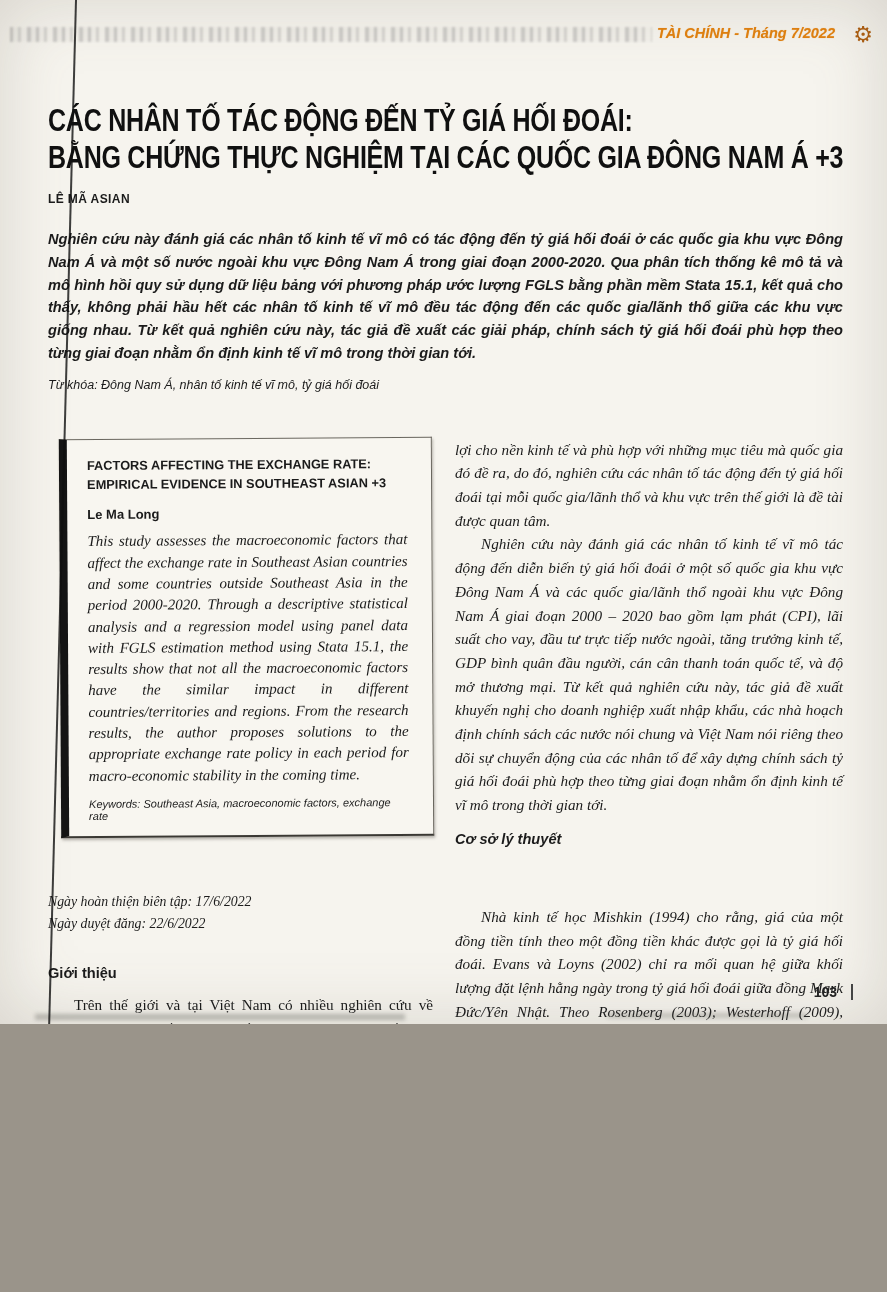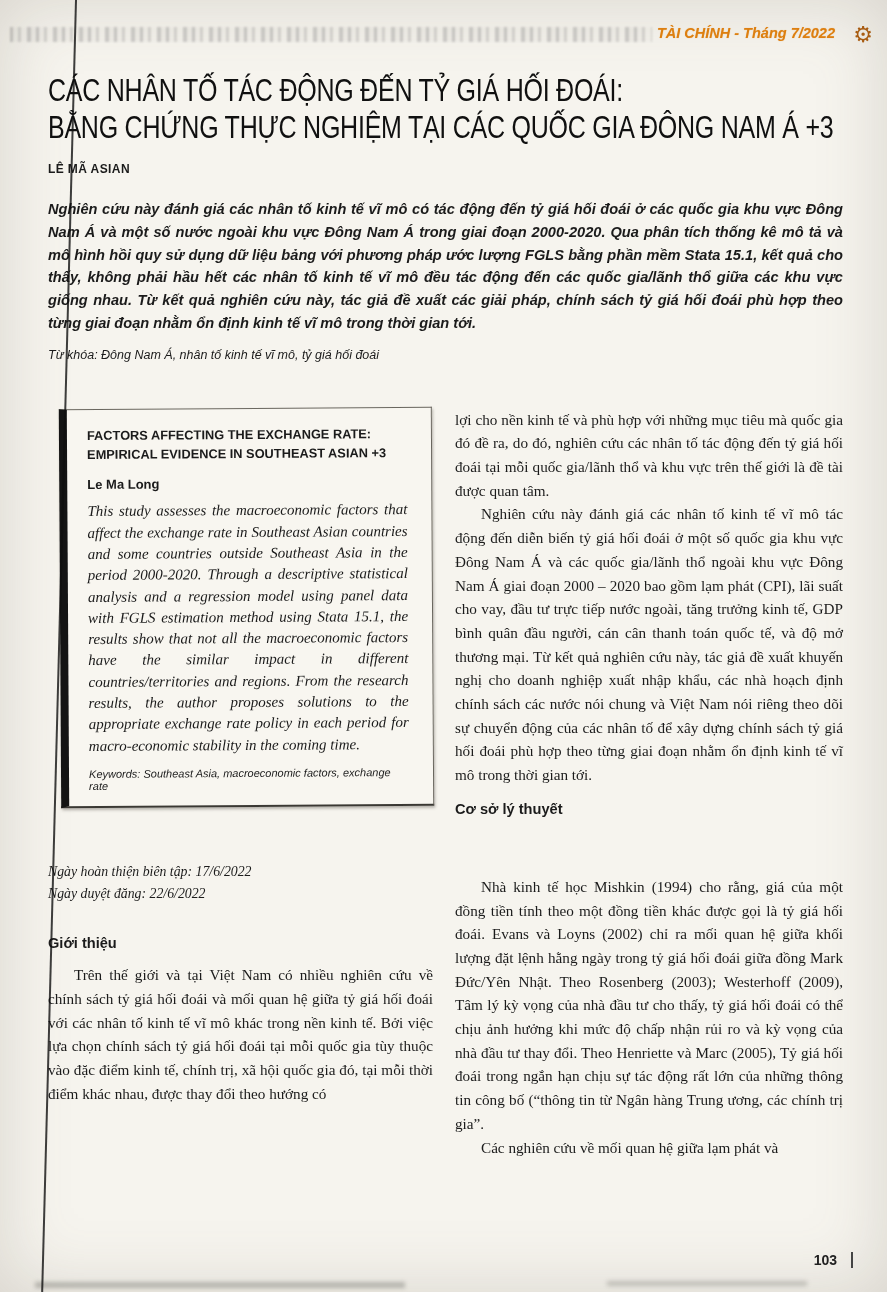--- a/index.html
+++ b/index.html
@@ -1,43 +1,43 @@
 <!DOCTYPE html>
 <html><head>
 <meta charset="utf-8">
 <title>Scanned journal page</title>
 <style>
   html,body{margin:0;padding:0;}
   body{background:#9a948a;font-family:"Liberation Serif",serif;}
-  .page{position:relative;width:887px;height:1292px;margin:0 auto;background:#f6f4ee;overflow:hidden;color:#1b1b1b;box-shadow:inset 0 0 70px rgba(110,100,85,.22);}
+  .page{position:relative;width:887px;height:1024px;margin:0 auto;background:#f6f4ee;overflow:hidden;color:#1b1b1b;box-shadow:inset 0 0 70px rgba(110,100,85,.22);}
   .content{position:relative;padding:0 44px 0 48px;}
 
   
   .spine-line{position:absolute;left:75px;top:0;width:2px;height:1380px;background:rgba(15,15,15,.8);transform:rotate(1.5deg);transform-origin:top left;z-index:6;pointer-events:none;}
   .bottom-smudge-left{position:absolute;left:35px;bottom:4px;width:370px;height:6px;background:rgba(90,88,82,.35);filter:blur(2px);}
   .bottom-smudge-right{position:absolute;right:80px;bottom:6px;width:200px;height:5px;background:rgba(90,88,82,.28);filter:blur(2px);}
 
   
   .scan-header{position:absolute;top:20px;left:0;right:0;height:30px;}
   .header-smudge{position:absolute;top:7px;left:10px;right:235px;height:15px;opacity:.85;filter:blur(1.3px);
     background:repeating-linear-gradient(90deg, rgba(70,70,75,.30) 0 3px, rgba(70,70,75,.04) 3px 8px, rgba(70,70,75,.22) 8px 11px, rgba(70,70,75,.02) 11px 17px, rgba(70,70,75,.28) 17px 21px, rgba(70,70,75,.05) 21px 26px);}
   .journal-title{position:absolute;top:5px;right:52px;font-family:"Liberation Sans",sans-serif;font-weight:bold;font-style:italic;font-size:14.5px;color:#dd7f10;text-shadow:0 0 1px rgba(221,127,16,.45);}
   .gear-icon{position:absolute;top:0;right:14px;font-size:22px;line-height:30px;color:#a85c12;}
 
   
-  .title{padding-top:72px;font-family:"Liberation Sans",sans-serif;font-weight:normal;color:#101010;margin:0;}
+  .title{padding-top:102px;font-family:"Liberation Sans",sans-serif;font-weight:bold;color:#101010;margin:0;}
   .title .line{display:block;white-space:nowrap;transform:scaleX(.82);transform-origin:left center;font-size:30.5px;line-height:37px;letter-spacing:-.3px;}
   .author{margin-top:16px;font-family:"Liberation Sans",sans-serif;font-weight:bold;font-size:12px;letter-spacing:.4px;}
   .abstract{margin:22px 0 0 0;font-family:"Liberation Sans",sans-serif;font-weight:bold;font-style:italic;font-size:14.6px;line-height:1.56;text-align:justify;}
   .keywords{margin:13px 0 0 0;font-family:"Liberation Sans",sans-serif;font-style:italic;font-size:12.5px;}
 
   
   .columns{margin-top:46px;display:flex;gap:22px;align-items:flex-start;}
   .col-left{flex:0 0 385px;width:385px;}
-  .col-right{flex:1;min-width:0;}
+  .col-right{flex:1;min-width:0;font-style:italic;}
 
   
   .en-box{margin-left:12px;background:#f8f6f0;border:1px solid #6a675f;border-left:8px solid #141414;border-bottom:2px solid #3a3833;padding:16px 24px 14px 20px;transform:rotate(-.35deg);box-shadow:1px 2px 3px rgba(60,55,45,.35);}
   .en-title{font-family:"Liberation Sans",sans-serif;font-weight:bold;font-size:12.8px;line-height:1.5;}
   .en-author{margin-top:13px;font-family:"Liberation Sans",sans-serif;font-weight:bold;font-size:13px;}
   .en-body{margin:9px 0 0 0;font-style:italic;font-size:15px;line-height:1.42;text-align:justify;}
   .en-keywords{margin:11px 0 0 0;font-family:"Liberation Sans",sans-serif;font-style:italic;font-size:11px;}
 
   .dates{margin-top:54px;font-style:italic;font-size:13.8px;line-height:1.62;}
 

